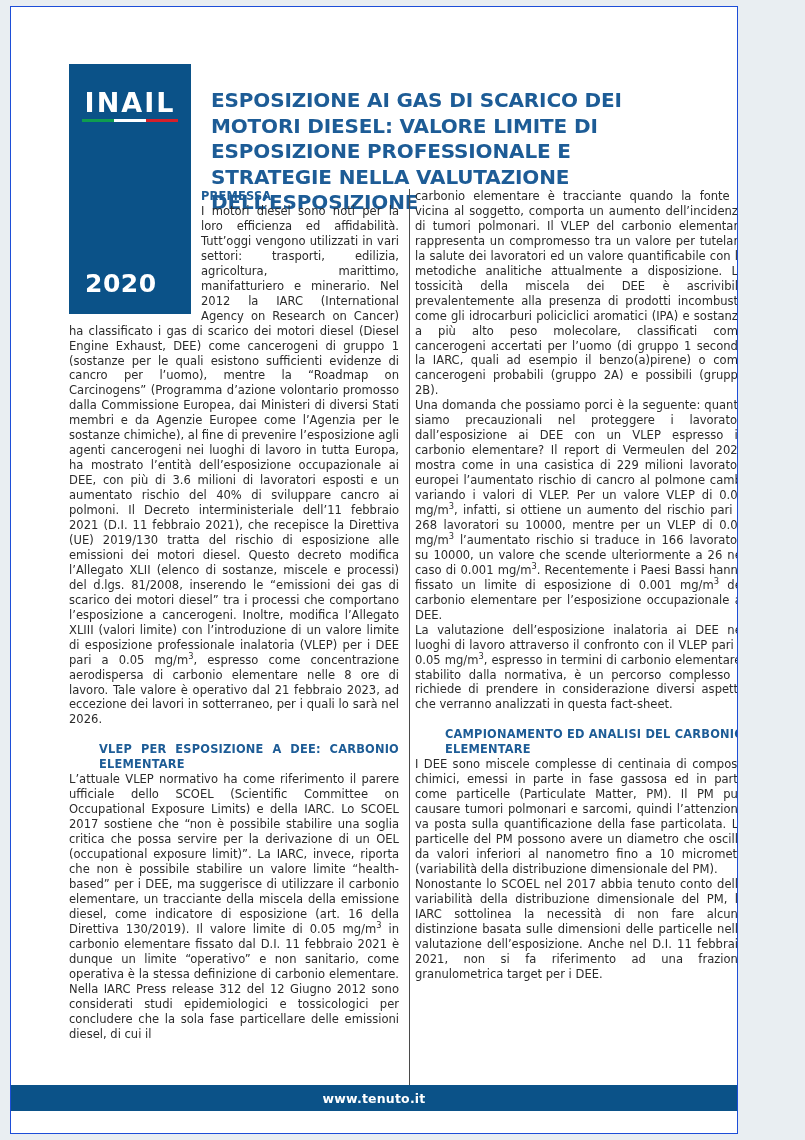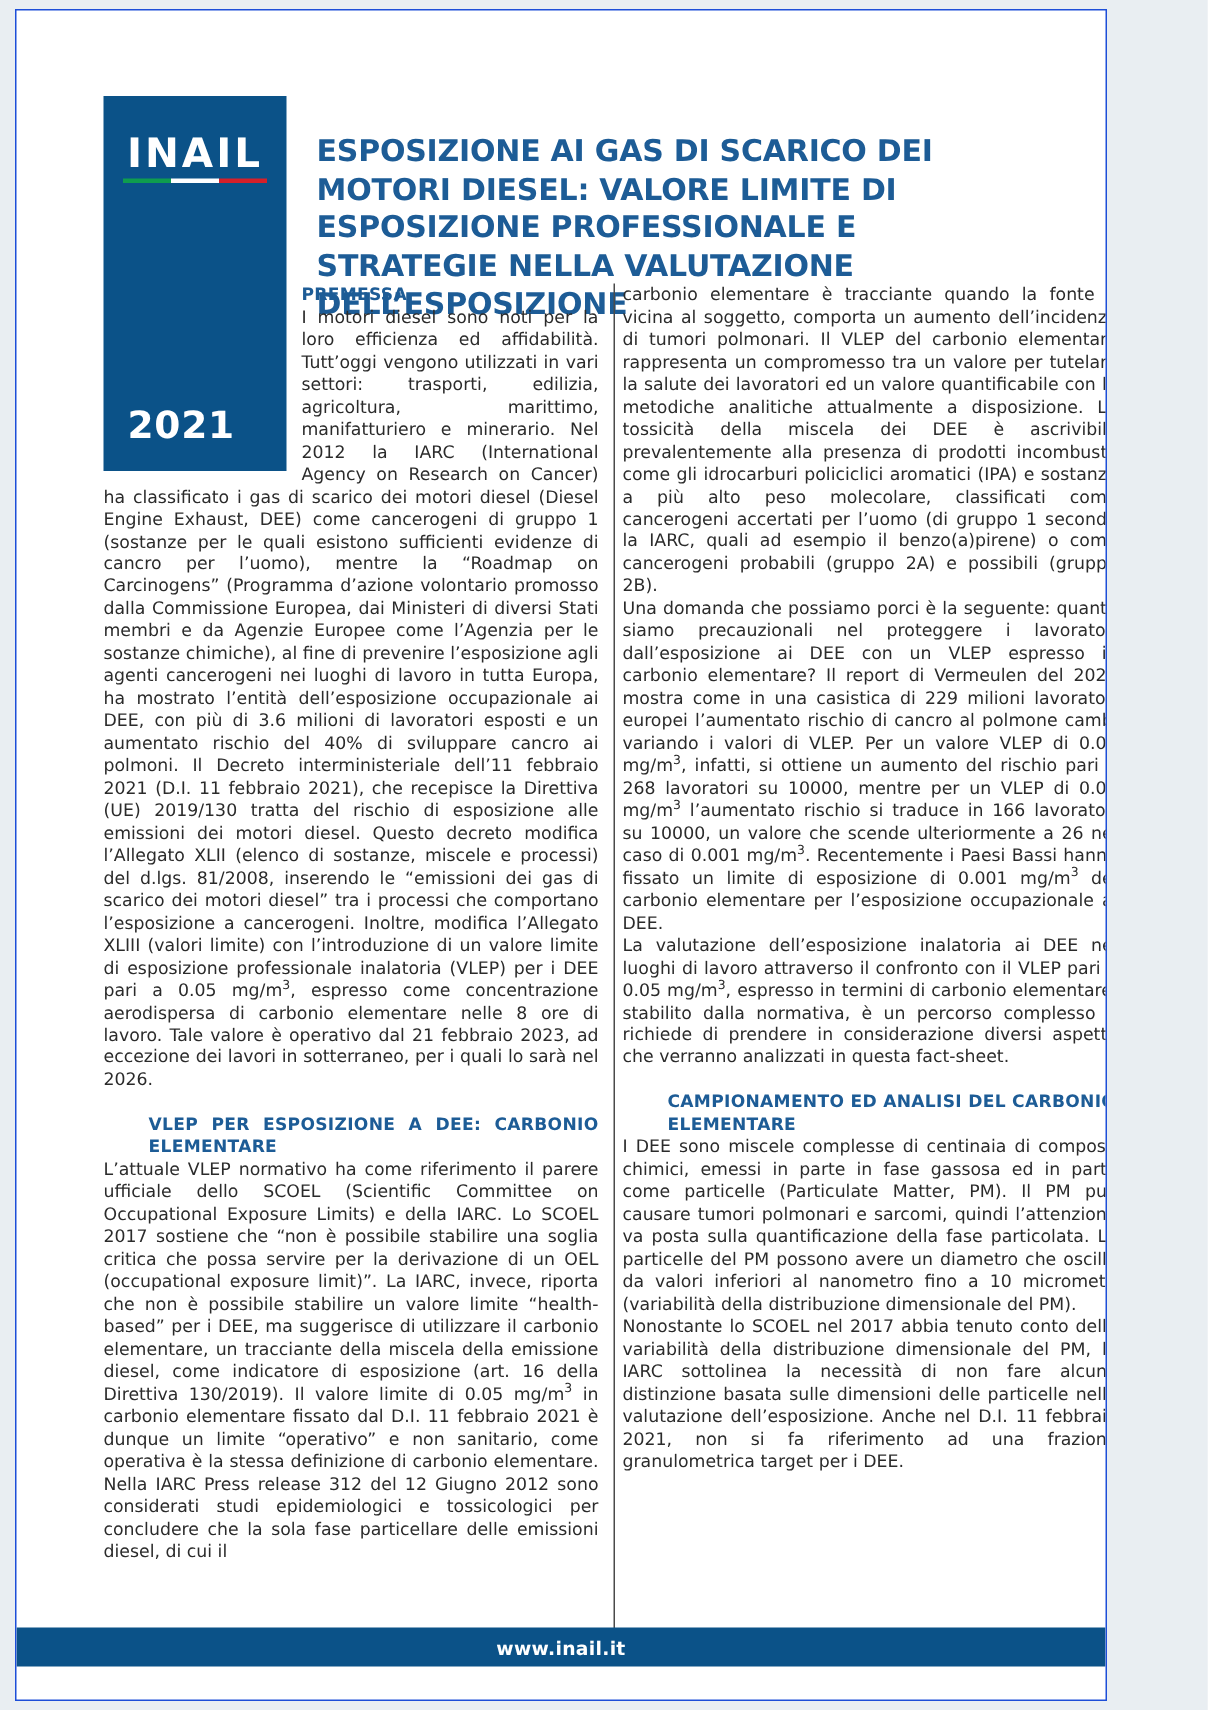--- a/index.html
+++ b/index.html
@@ -183,21 +183,21 @@
 
     <div class="brand-block">
       <div class="logo-wrap">
         <div class="logo-text">INAIL</div>
         <div class="logo-flag">
           <i class="flag-green"></i>
           <i class="flag-white"></i>
           <i class="flag-red"></i>
         </div>
       </div>
-      <div class="year">2021</div>
+      <div class="year">2020</div>
     </div>
 
     <h1 class="doc-title">ESPOSIZIONE AI GAS DI SCARICO DEI MOTORI DIESEL: VALORE LIMITE DI ESPOSIZIONE PROFESSIONALE E STRATEGIE NELLA VALUTAZIONE DELL’ESPOSIZIONE</h1>
   </div>
 
   <div class="content">
 
     <div class="col-divider"></div>
 
     <div class="col col-left">
@@ -224,16 +224,16 @@
 
       <h2 class="sect gap">CAMPIONAMENTO ED ANALISI DEL CARBONIO</h2>
       <h2 class="sect">ELEMENTARE</h2>
 
       <p class="para">I DEE sono miscele complesse di centinaia di composti chimici, emessi in parte in fase gassosa ed in parte come particelle (Particulate Matter, PM). Il PM può causare tumori polmonari e sarcomi, quindi l’attenzione va posta sulla quantificazione della fase particolata. Le particelle del PM possono avere un diametro che oscilla da valori inferiori al nanometro fino a 10 micrometri (variabilità della distribuzione dimensionale del PM).</p>
       <p class="para">Nonostante lo SCOEL nel 2017 abbia tenuto conto della variabilità della distribuzione dimensionale del PM, la IARC sottolinea la necessità di non fare alcuna distinzione basata sulle dimensioni delle particelle nella valutazione dell’esposizione. Anche nel D.I. 11 febbraio 2021, non si fa riferimento ad una frazione granulometrica target per i DEE.</p>
     </div>
   </div>
 
   <div class="footer">
-    <a class="footer-link" href="#">www.inail.it</a>
+    <a class="footer-link" href="#">www.tenuto.it</a>
   </div>
 
 </div>
 
 </body></html>

